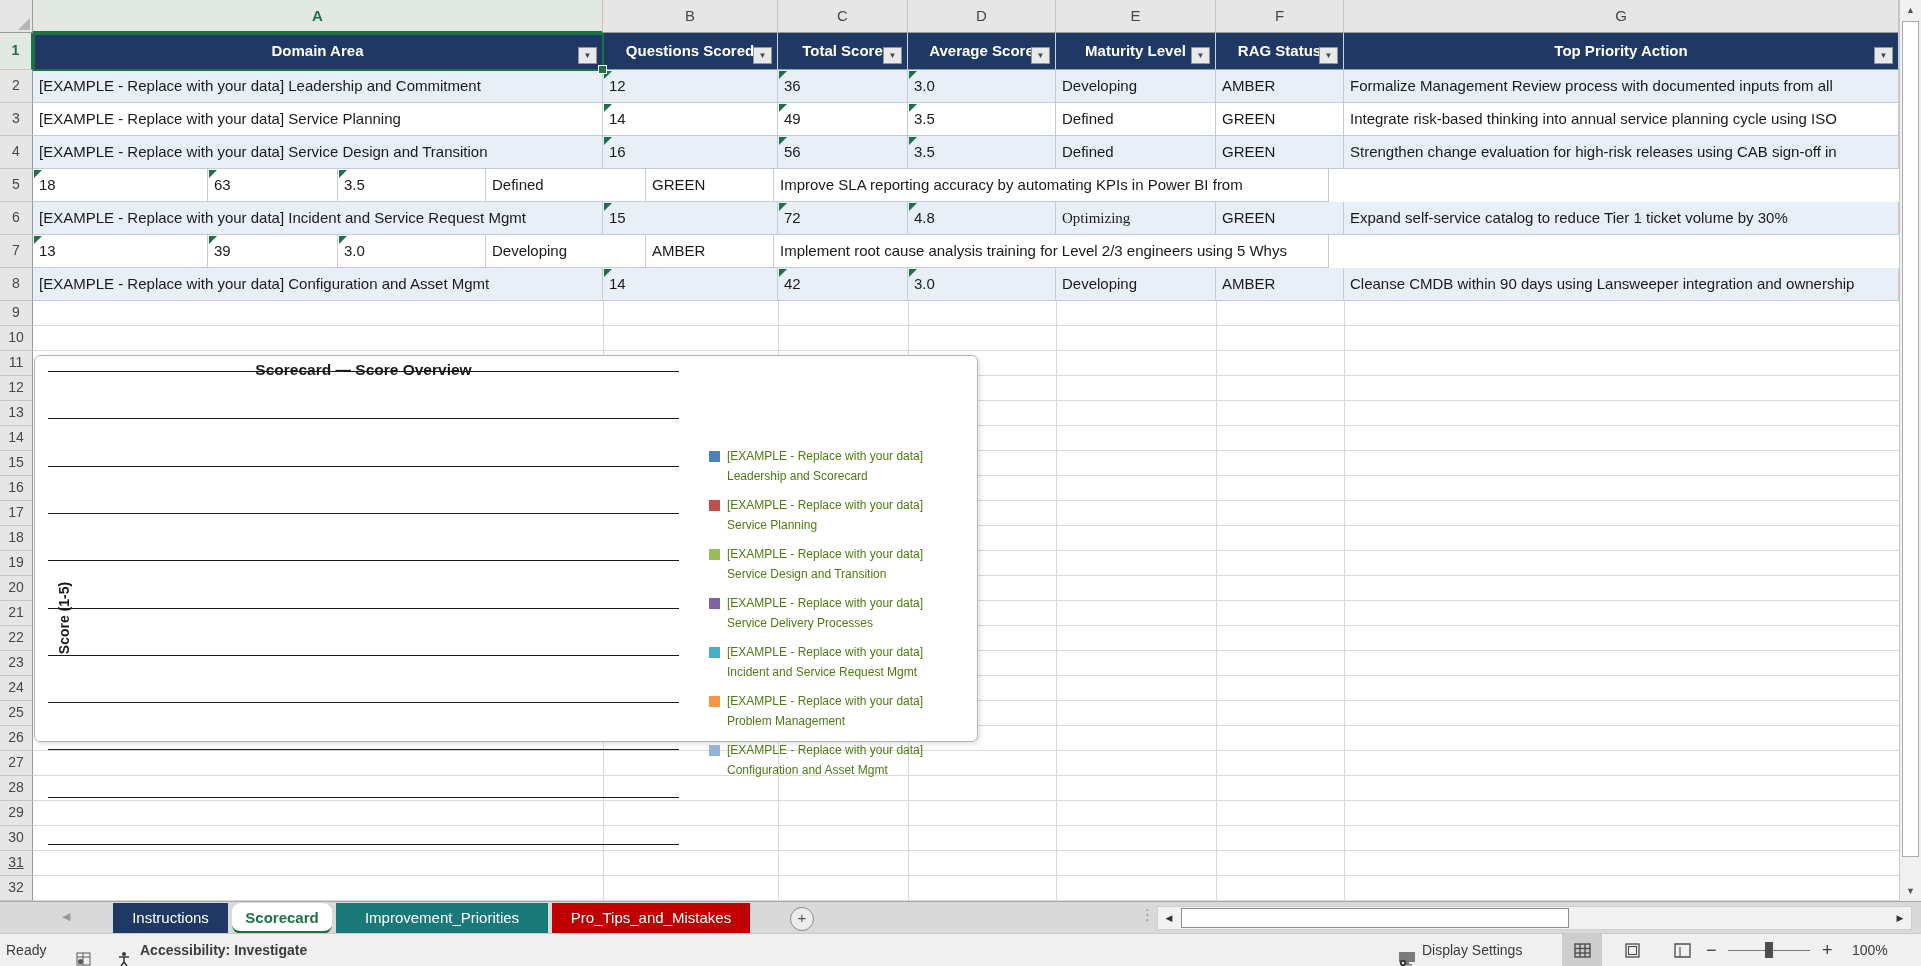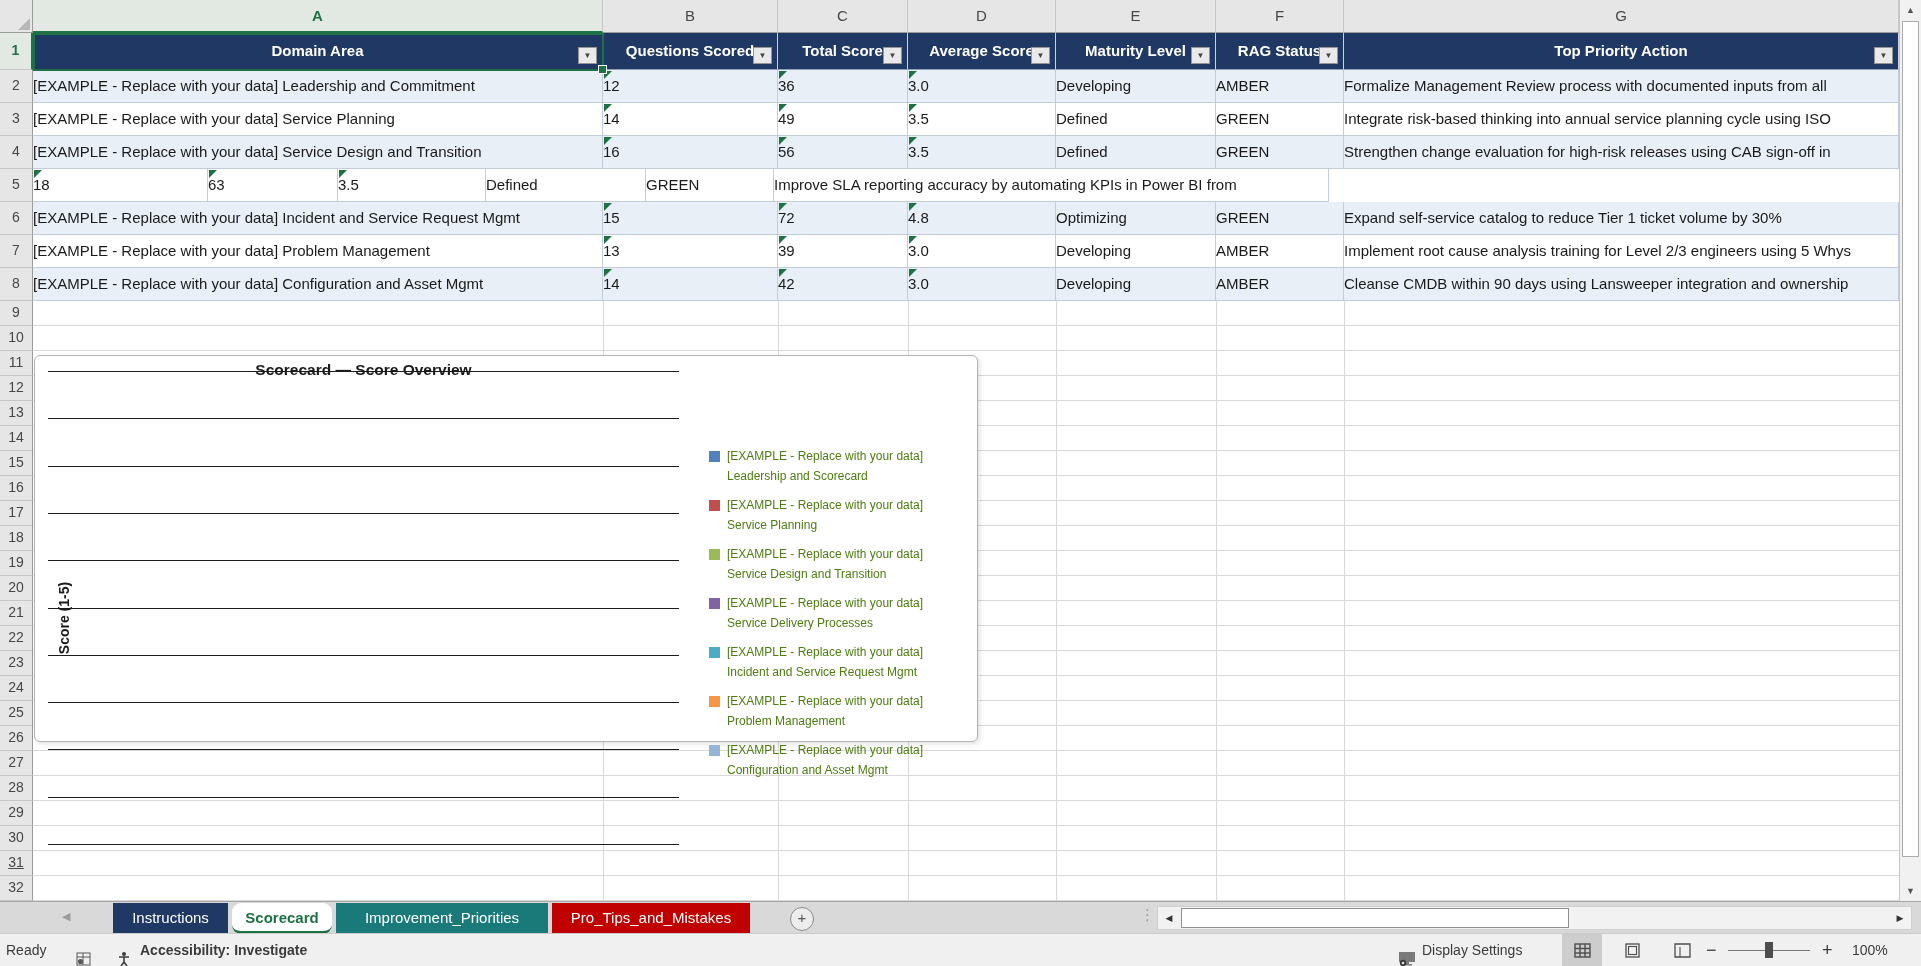--- a/index.html
+++ b/index.html
@@ -21,21 +21,21 @@
   .rh.sel{color:#1E7145;font-weight:bold;border-right:2px solid #1E7145;background:#E2E8E2;}
   
   .gl{position:absolute;background:#D9D9D9;}
   
   .tbl{position:absolute;left:33px;top:33px;z-index:2;}
   .trow{display:flex;}
   .hcell{position:relative;box-sizing:border-box;background:#1F3864;color:#fff;
          font-weight:bold;font-size:15px;text-align:center;line-height:35px;height:37px;
          border-right:1px solid #CBD2DC;border-bottom:1px solid #8EA0B8;white-space:nowrap;overflow:hidden;}
   .cell{position:relative;box-sizing:border-box;background:#fff;color:#1a1a1a;
-        font-size:15px;line-height:32px;height:33px;
+        font-size:15px;line-height:32px;height:33px;padding-left:6px;
         border-right:1px solid #C3CCDA;border-bottom:1px solid #C3CCDA;
         white-space:nowrap;overflow:hidden;}
   .band .cell{background:#E9EFF7;}
   .tri{position:absolute;top:1px;left:1px;width:0;height:0;
        border-top:8px solid #1E7145;border-right:8px solid transparent;}
   .fbtn{position:absolute;right:5px;bottom:5px;width:19px;height:17px;background:#E9E9E9;
         border:1px solid #949494;box-sizing:border-box;color:#444;font-size:8px;
         line-height:15px;text-align:center;}
   .selbox{position:absolute;left:33px;top:33px;width:571px;height:38px;z-index:5;
           border:2px solid #1E7145;box-sizing:border-box;pointer-events:none;}
@@ -211,26 +211,25 @@
         <div class="cell" style="width: 148px;">3.5<div class="tri"></div></div>
         <div class="cell" style="width: 160px;">Defined</div>
         <div class="cell" style="width: 128px;">GREEN</div>
         <div class="cell" style="width: 555px;">Improve SLA reporting accuracy by automating KPIs in Power BI from</div>
       </div>
       <div class="trow band">
         <div class="cell" style="width: 570px;">[EXAMPLE - Replace with your data] Incident and Service Request Mgmt</div>
         <div class="cell" style="width: 175px;">15<div class="tri"></div></div>
         <div class="cell" style="width: 130px;">72<div class="tri"></div></div>
         <div class="cell" style="width: 148px;">4.8<div class="tri"></div></div>
-        <div class="cell" style="width: 160px;">Optimizing</div>
+        <div class="cell" style="width: 160px; font-family: Liberation Serif, serif;">Optimizing</div>
         <div class="cell" style="width: 128px;">GREEN</div>
         <div class="cell" style="width: 555px;">Expand self-service catalog to reduce Tier 1 ticket volume by 30%</div>
       </div>
       <div class="trow">
-        <div class="cell" style="width: 570px;">[EXAMPLE - Replace with your data] Problem Management</div>
         <div class="cell" style="width: 175px;">13<div class="tri"></div></div>
         <div class="cell" style="width: 130px;">39<div class="tri"></div></div>
         <div class="cell" style="width: 148px;">3.0<div class="tri"></div></div>
         <div class="cell" style="width: 160px;">Developing</div>
         <div class="cell" style="width: 128px;">AMBER</div>
         <div class="cell" style="width: 555px;">Implement root cause analysis training for Level 2/3 engineers using 5 Whys</div>
       </div>
       <div class="trow band">
         <div class="cell" style="width: 570px;">[EXAMPLE - Replace with your data] Configuration and Asset Mgmt</div>
         <div class="cell" style="width: 175px;">14<div class="tri"></div></div>

